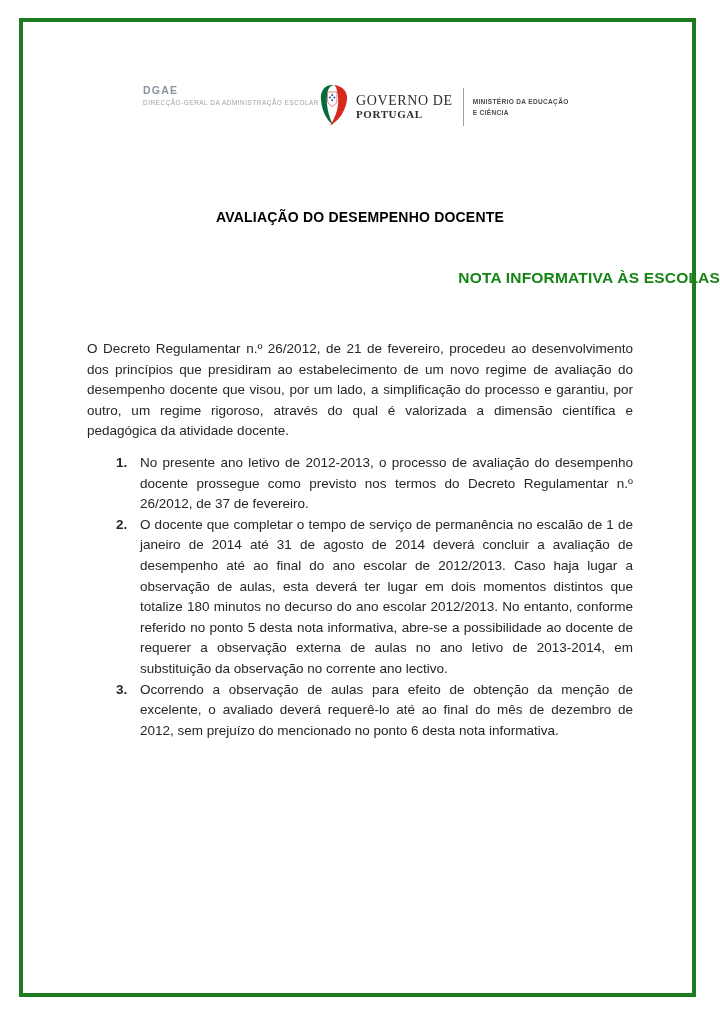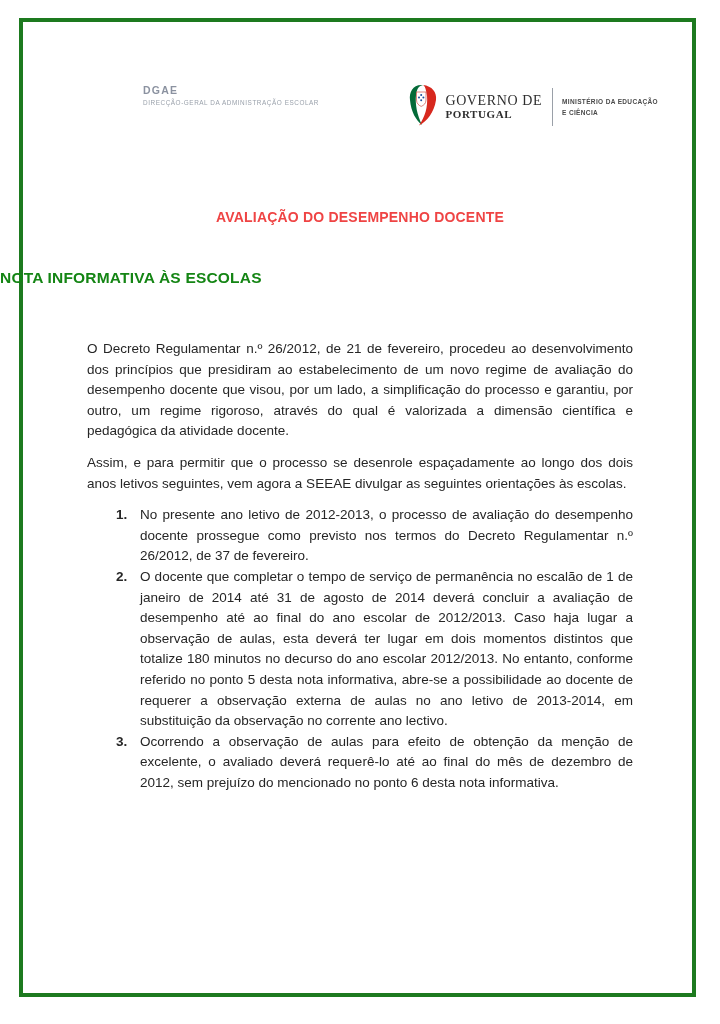--- a/index.html
+++ b/index.html
@@ -10,21 +10,21 @@
   }
   .page-border {
     position:absolute; left:19px; top:18px; width:677px; height:979px;
     border:4px solid #1d7a1f;
     pointer-events:none;
   }
   .content { position:absolute; left:0; top:0; width:720px; }
 
   
   .header {
-    display:flex; justify-content:space-between; align-items:flex-start;
+    display:flex; justify-content:flex-start; align-items:flex-start;
     margin:84px 62px 0 143px;
   }
   .dgae-acronym {
     font-size:10.5px; font-weight:bold; color:#8b92a0; letter-spacing:1.2px;
   }
   .dgae-name {
     font-size:6.4px; color:#9aa1ab; letter-spacing:0.55px; margin-top:3px;
   }
   .gov-logo { display:flex; align-items:center; }
   .gov-emblem { margin-right:7px; }
@@ -35,24 +35,24 @@
   .gov-line2 { font-size:11px; font-weight:bold; letter-spacing:0.6px; }
   .logo-sep { width:1px; height:38px; background:#9aa0a8; margin:0 9px 0 10px; }
   .ministry {
     font-size:6.5px; font-weight:bold; color:#4a4a4a; line-height:1.7;
     letter-spacing:0.35px; align-self:center;
   }
 
   
   .doc-title {
     margin-top:79px; text-align:center;
-    font-size:14px; font-weight:bold; color:#ef4444; letter-spacing:0.2px;
+    font-size:14px; font-weight:bold; color:#000000; letter-spacing:0.2px;
   }
   .doc-subtitle {
-    margin-top:44px; text-align:left;
+    margin-top:44px; text-align:right;
     font-size:15.5px; font-weight:bold; color:#148514; letter-spacing:0.2px;
   }
 
   
   .body-text { margin:52px 89px 0 87px; width:546px; color:#262626; }
   .body-text p {
     font-size:13.5px; line-height:20.6px; text-align:justify;
     margin-bottom:11px;
   }
   ol.note-list { list-style:none; margin-top:8px; }
@@ -100,21 +100,20 @@
         <div>E CIÊNCIA</div>
       </div>
     </div>
   </div>
 
   <div class="doc-title">AVALIAÇÃO DO DESEMPENHO DOCENTE</div>
   <div class="doc-subtitle">NOTA INFORMATIVA ÀS ESCOLAS</div>
 
   <div class="body-text">
     <p>O Decreto Regulamentar n.º 26/2012, de 21 de fevereiro, procedeu ao desenvolvimento dos princípios que presidiram ao estabelecimento de um novo regime de avaliação do desempenho docente que visou, por um lado, a simplificação do processo e garantiu, por outro, um regime rigoroso, através do qual é valorizada a dimensão científica e pedagógica da atividade docente.</p>
-    <p>Assim, e para permitir que o processo se desenrole espaçadamente ao longo dos dois anos letivos seguintes, vem agora a SEEAE divulgar as seguintes orientações às escolas.</p>
 
     <ol class="note-list">
       <li>
         <span class="li-num">1.</span>
         <span class="li-text">No presente ano letivo de 2012-2013, o processo de avaliação do desempenho docente prossegue como previsto nos termos do Decreto Regulamentar n.º 26/2012, de 37 de fevereiro.</span>
       </li>
       <li>
         <span class="li-num">2.</span>
         <span class="li-text">O docente que completar o tempo de serviço de permanência no escalão de 1 de janeiro de 2014 até 31 de agosto de 2014 deverá concluir a avaliação de desempenho até ao final do ano escolar de 2012/2013. Caso haja lugar a observação de aulas, esta deverá ter lugar em dois momentos distintos que totalize 180 minutos no decurso do ano escolar 2012/2013. No entanto, conforme referido no ponto 5 desta nota informativa, abre-se a possibilidade ao docente de requerer a observação externa de aulas no ano letivo de 2013-2014, em substituição da observação no corrente ano lectivo.</span>
       </li>

